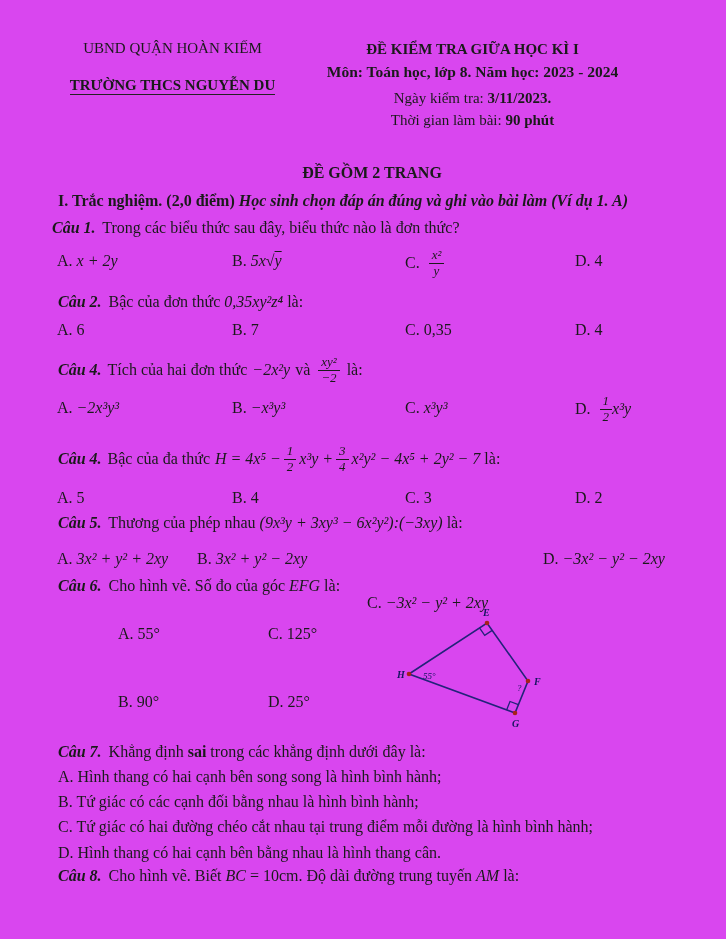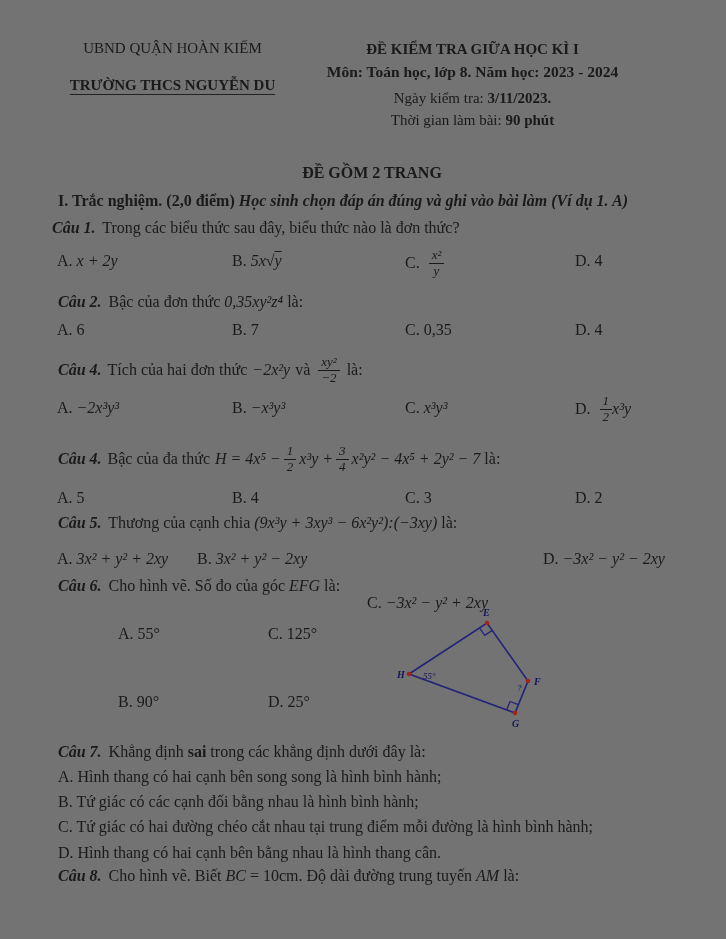--- a/index.html
+++ b/index.html
@@ -1,17 +1,17 @@
 <!DOCTYPE html>
 <html><head>
 <meta charset="utf-8">
 <style>
   html,body { margin:0; padding:0; background:#ffffff; }
   #page {
-    position:relative; width:726px; height:939px; background:#737373;
+    position:relative; width:726px; height:939px; background:#d946ef;
     font-family:"Liberation Serif","DejaVu Serif",serif;
     color:#1a1a1a; font-size:16px; overflow:hidden;
   }
   .abs { position:absolute; white-space:nowrap; }
   .flexline { position:absolute; display:flex; align-items:center; white-space:nowrap; }
   .ctr { text-align:center; }
   .b { font-weight:bold; }
   .i { font-style:italic; }
   .math { font-style:italic; }
   .ql { font-weight:bold; font-style:italic; margin-right:3px; }
@@ -164,21 +164,21 @@
     <span>C.</span>
     <span>3</span>
   </div>
   <div class="abs" style="left:575px; top:489px;text-align:center;">
     <span>D.</span>
     <span>2</span>
   </div>
 
   <div class="abs" style="left:58px; top:514px;">
     <span class="ql">Câu 5.</span>
-    <span>Thương của cạnh chia</span>
+    <span>Thương của phép nhau</span>
     <span class="math">(9x³y + 3xy³ − 6x²y²):(−3xy)</span>
     <span>là:</span>
   </div>
   <div class="abs" style="left:57px; top:550px;">
     <span>A.</span>
     <span class="math">3x² + y² + 2xy</span>
   </div>
   <div class="abs" style="left:197px; top:550px;">
     <span>B.</span>
     <span class="math">3x² + y² − 2xy</span>

